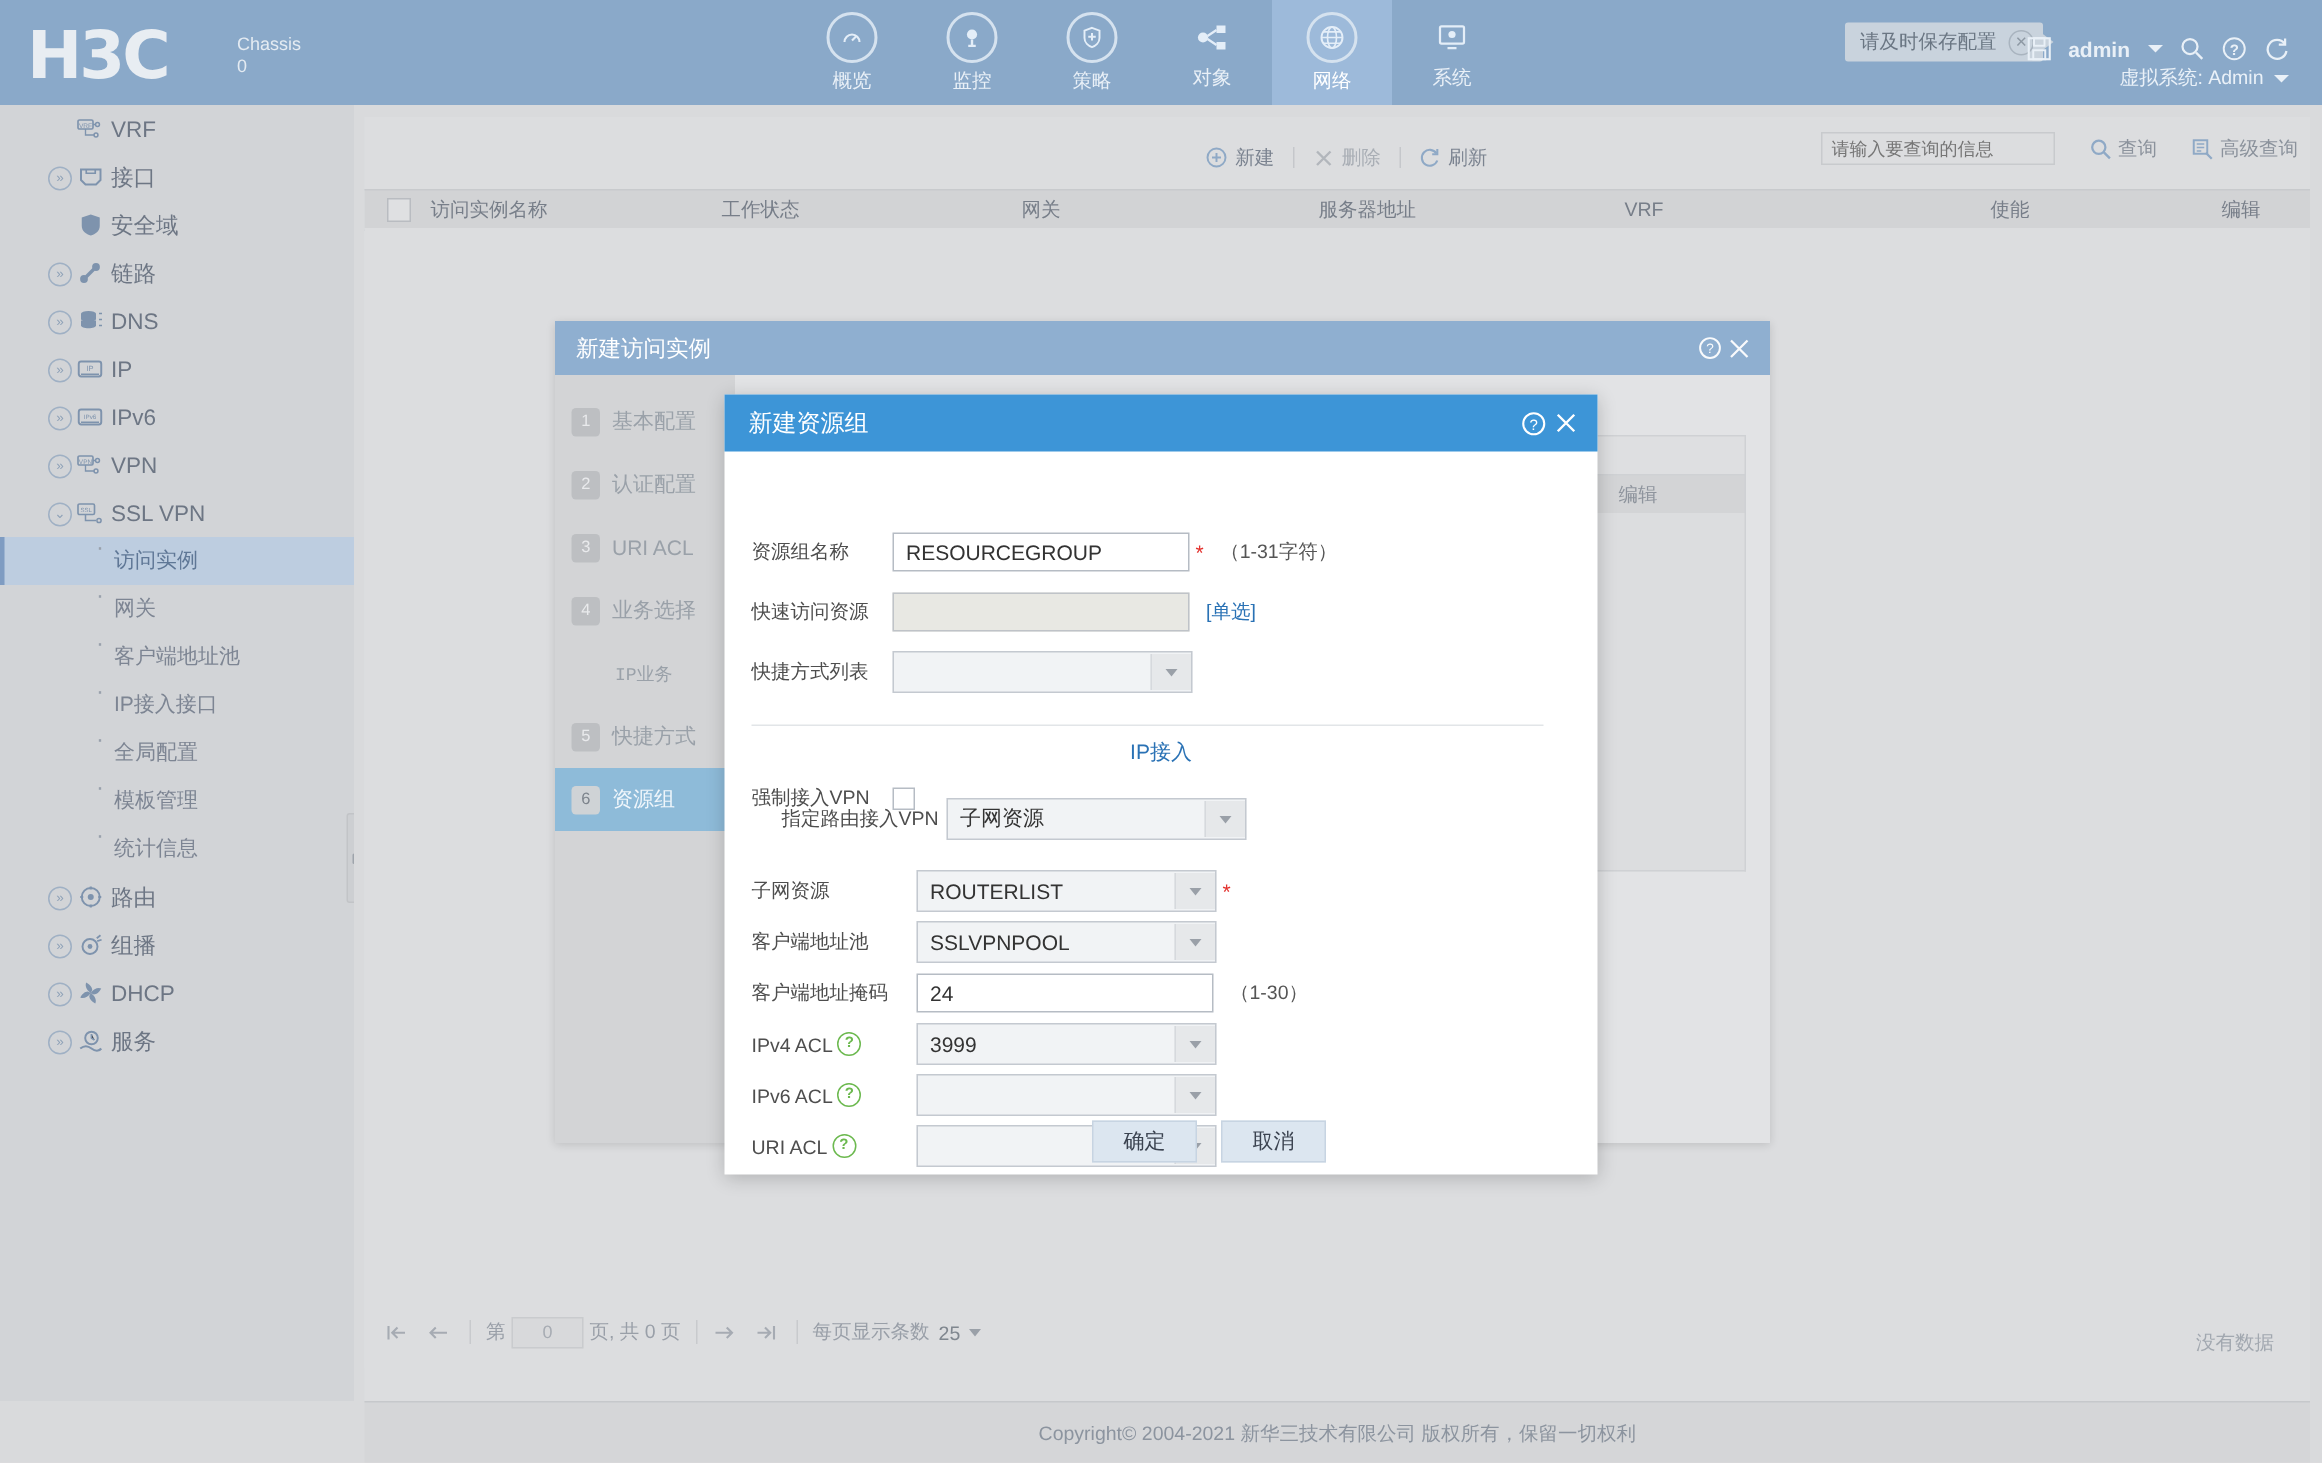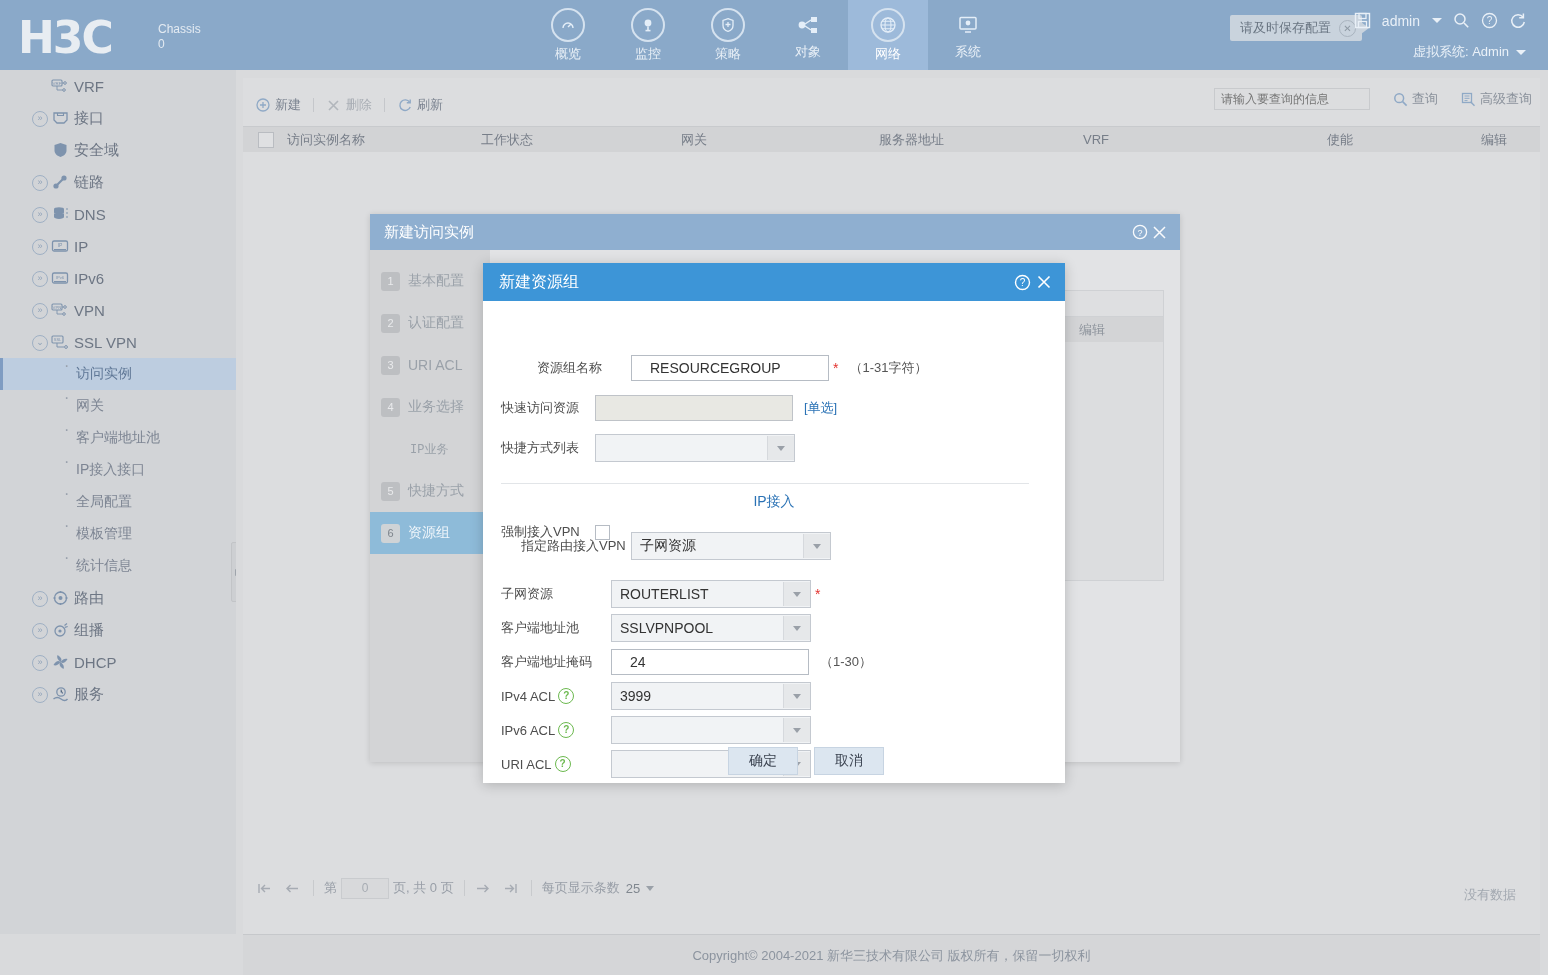--- a/index.html
+++ b/index.html
@@ -17,21 +17,21 @@
   .nav-item.active{background:#9dbada;}
   .nav-ic{width:30px;height:30px;border-radius:50%;border:2px solid #d5e2ef;display:flex;align-items:center;justify-content:center;color:#e4eef8;margin-bottom:3px;}
   .nav-ic svg{display:block;}
   .nav-lb{font-size:13px;color:#e9f0f7;}
   .nav-item.active .nav-lb{color:#ffffff;}
   #save-tip{position:absolute;right:186px;top:15px;height:26px;background:#c9d3dd;color:#6a7683;font-size:13px;
             display:flex;align-items:center;padding:0 6px 0 10px;border-radius:2px;}
   #save-tip .tipx{width:15px;height:15px;border-radius:50%;border:1px solid #a9b4bf;color:#8e99a4;font-size:10px;
             display:flex;align-items:center;justify-content:center;margin-left:8px;cursor:pointer;}
   #save-tip:after{content:"";position:absolute;right:-7px;top:7px;border-left:8px solid #c9d3dd;border-top:6px solid transparent;border-bottom:6px solid transparent;}
-  #htools{position:absolute;right:22px;top:12px;display:flex;align-items:center;gap:11px;color:#e9f0f7;font-size:14px;}
+  #htools{position:absolute;right:22px;top:24px;display:flex;align-items:center;gap:11px;color:#e9f0f7;font-size:14px;font-weight:bold;}
   #htools .ic{cursor:pointer;display:flex;align-items:center;}
   .caret-d{width:0;height:0;border-left:5px solid currentColor;border-right:5px solid currentColor;border-top:5px solid currentColor;
            border-left-color:transparent;border-right-color:transparent;display:inline-block;}
   #vsys{position:absolute;right:22px;top:43px;color:#eaf1f8;font-size:13px;display:flex;align-items:center;gap:7px;cursor:pointer;}
   
   #sidebar{position:absolute;left:0;top:70px;width:236px;height:864px;background:#d2d4d7;overflow:hidden;}
   .nd{height:32px;display:flex;align-items:center;font-size:15px;color:#6d7684;cursor:pointer;padding-left:30px;position:relative;}
   .nd .exp{position:absolute;left:32px;top:9px;width:14px;height:14px;border-radius:50%;border:1px solid #9fb0c4;color:#8fa2b8;
            font-size:9px;line-height:12px;text-align:center;}
   .nd .nic{width:20px;height:18px;margin-right:4px;display:inline-flex;align-items:center;justify-content:center;color:#7e93ad;}
@@ -39,21 +39,21 @@
   .nd.l1{padding-left:50px;}
   .nd.noexp{padding-left:50px;}
   .leaf{height:32px;display:flex;align-items:center;font-size:14px;color:#7d8593;cursor:pointer;padding-left:76px;position:relative;}
   .leaf:before{content:"·";position:absolute;left:64px;top:-1px;font-size:16px;color:#99a1ac;}
   .leaf.active{background:#bdcde0;color:#5f7796;border-left:3px solid #7f9cc2;padding-left:73px;}
   .leaf.active:before{left:61px;}
   #side-handle{position:absolute;left:231px;top:472px;width:9px;height:58px;background:#cdcfd2;border:1px solid #c2c4c7;border-radius:2px;cursor:pointer;}
   #side-handle:after{content:"";position:absolute;left:3px;top:26px;width:3px;height:7px;background:#9ea4ab;border-radius:1px;}
   
   #content{position:absolute;left:243px;top:78px;width:1297px;height:856px;background:#dcdddf;}
-  #toolbar{position:absolute;left:0;top:10px;width:1297px;height:34px;display:flex;align-items:center;padding-left:12px;box-sizing:border-box;}
+  #toolbar{position:absolute;left:0;top:10px;width:1297px;height:34px;display:flex;align-items:center;padding-left:12px;box-sizing:border-box;justify-content:center;}
   .tb{display:flex;align-items:center;gap:5px;font-size:13px;cursor:pointer;color:#7b8390;}
   .tb.en{color:#7b8390;}
   .tb .tic{width:15px;height:15px;display:inline-flex;align-items:center;justify-content:center;color:#8fa9c6;}
   .tb.dis{color:#a9aeb5;}
   .tb.dis .tic{color:#b2b6bc;}
   .tb-sep{width:1px;height:14px;background:#c5c7cb;margin:0 12px;}
   #search-wrap{position:absolute;right:8px;top:10px;display:flex;align-items:center;gap:11px;}
   #search-input{width:156px;height:22px;border:1px solid #c8cacd;background:#dcdddf;color:#a6abb2;font-size:12px;padding:0 6px;
      box-sizing:border-box;font-family:"Liberation Sans",sans-serif;}
   .sbtn{display:flex;align-items:center;gap:4px;font-size:13px;color:#8b929c;margin-left:12px;cursor:pointer;}
@@ -92,21 +92,21 @@
   #back-table .row2 span{position:absolute;top:4px;}
   #back-table .row3{position:absolute;left:0;top:52px;width:660px;height:238px;border:1px solid #cfd1d4;border-top:none;background:#dcdddf;}
   
   #dlg{position:absolute;left:483px;top:263px;width:582px;height:520px;background:#fff;box-shadow:0 2px 12px rgba(0,0,0,.2);}
   #dlg-hd{height:38px;background:#3d95d7;display:flex;align-items:center;padding:0 12px 0 16px;color:#fff;font-size:16px;}
   #dlg-hd .sp{flex:1;}
   #dlg-hd .hic{margin-left:4px;cursor:pointer;display:inline-flex;}
   #dlg-body{position:relative;height:482px;}
   .frm-row{position:absolute;left:0;width:582px;height:30px;display:flex;align-items:center;}
   .lbl{width:112px;padding-left:18px;box-sizing:border-box;font-size:13px;color:#4e4e4e;display:flex;align-items:center;gap:3px;}
-  .inp{width:198px;height:26px;border:1px solid #b6bcc4;background:#fff;font-size:14px;color:#333;padding:0 18px;box-sizing:border-box;
+  .inp{width:198px;height:26px;border:1px solid #b6bcc4;background:#fff;font-size:14px;color:#333;padding:0 8px;box-sizing:border-box;
       font-family:"Liberation Sans",sans-serif;}
   .inp.dis{background:#e8e8e3;border-color:#bfc3c8;}
   .sel{width:198px;height:26px;border:1px solid #c4c9d0;background:#f1f3f5;display:flex;align-items:center;position:relative;cursor:pointer;}
   .sel .val{flex:1;padding-left:8px;font-size:14px;color:#333;}
   .sel .ar{width:26px;height:24px;background:#e6e8ea;border-left:1px solid #d6d9dd;display:flex;align-items:center;justify-content:center;}
   .req{color:#e3322e;font-size:14px;margin-left:4px;line-height:12px;}
   .hint{font-size:13px;color:#555;margin-left:11px;}
   .lnk{font-size:13px;color:#2a72b5;margin-left:11px;cursor:pointer;}
   .qic{width:14px;height:14px;border-radius:50%;border:1.5px solid #6cb94f;color:#6cb94f;font-size:10px;font-weight:bold;
       display:inline-flex;align-items:center;justify-content:center;cursor:pointer;line-height:1;}
@@ -592,21 +592,21 @@
     </span>
     <span class="hic">
       <svg width="18" height="18" viewBox="0 0 18 18">
           <path d="M3.5 3.5l11 11M14.5 3.5l-11 11" stroke="currentColor" stroke-width="1.6"></path>
         </svg>
     </span>
   </div>
 
   <div id="dlg-body">
 
-    <div class="frm-row" style="top:52px;margin-left:36px;">
+    <div class="frm-row" style="top:52px;">
       <span class="lbl">资源组名称</span>
       <input class="inp" value="RESOURCEGROUP" style="">
       <span class="req">*</span>
       <span class="hint">（1-31字符）</span>
     </div>
 
     <div class="frm-row" style="top:92px;">
       <span class="lbl">快速访问资源</span>
       <input class="inp dis" readonly="" value="" style="">
       <span class="lnk">[单选]</span>

